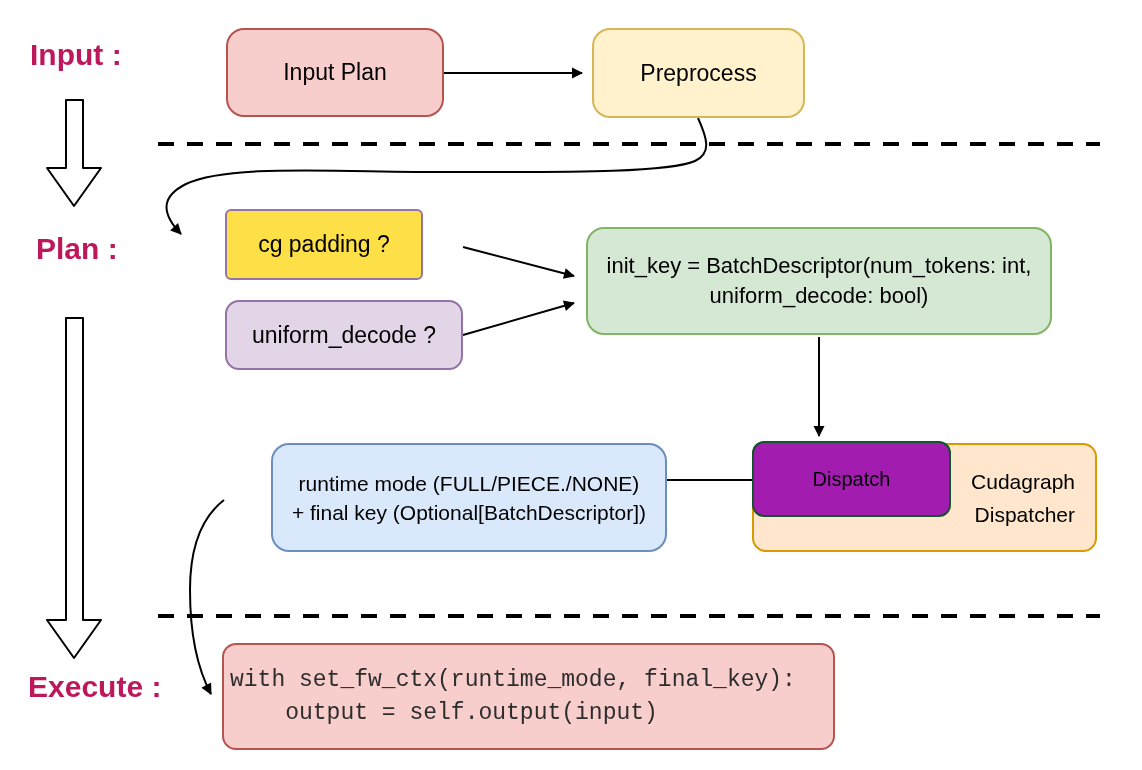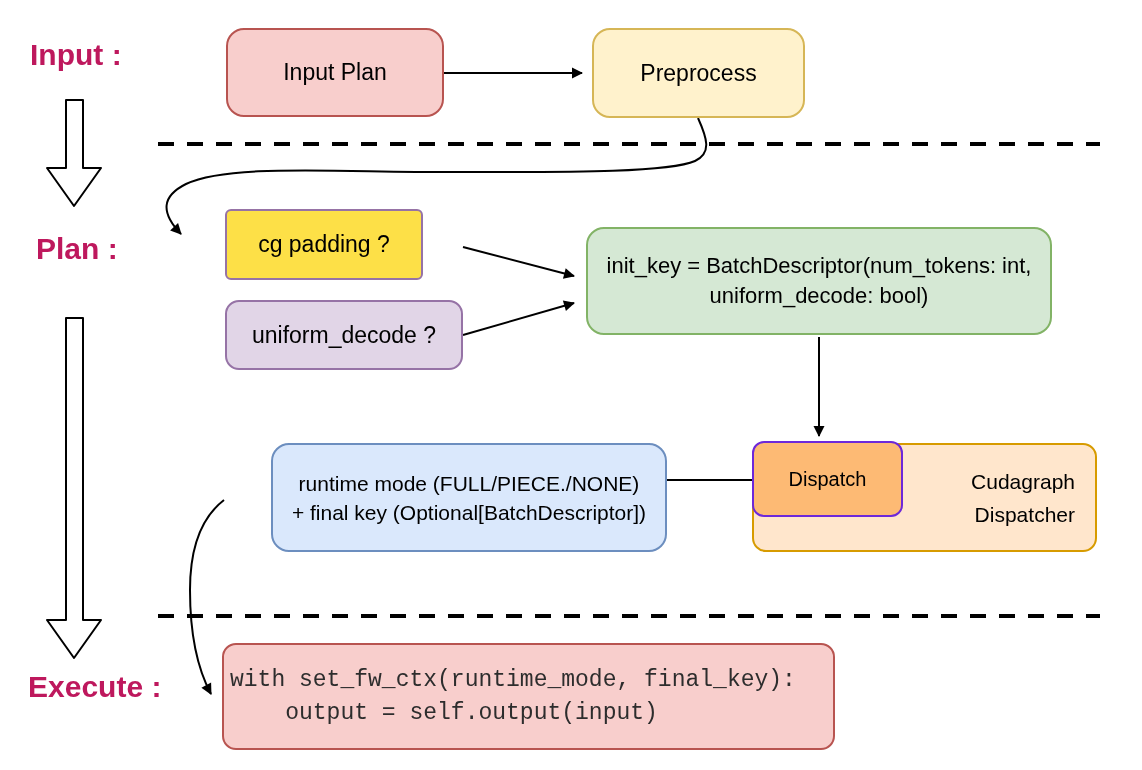--- a/index.html
+++ b/index.html
@@ -28,21 +28,21 @@
     color:#000000;
     box-sizing:border-box;
   }
   .node .line{white-space:nowrap;}
   .n-input-batch{left:226px;top:28px;width:218px;height:89px;background:#f8cecc;border:2px solid #b85450;border-radius:18px;font-size:23px;}
   .n-preprocess{left:592px;top:28px;width:213px;height:90px;background:#fff2cc;border:2px solid #d6b656;border-radius:18px;font-size:23px;}
   .n-cg-padding{left:225px;top:209px;width:198px;height:71px;background:#fde047;border:2px solid #9673a6;border-radius:6px;font-size:23px;}
   .n-uniform-decode{left:225px;top:300px;width:238px;height:70px;background:#e1d5e7;border:2px solid #9673a6;border-radius:14px;font-size:23px;}
   .n-init-key{left:586px;top:227px;width:466px;height:108px;background:#d5e8d4;border:2px solid #82b366;border-radius:18px;font-size:22px;line-height:30px;}
   .n-cudagraph{left:752px;top:443px;width:345px;height:109px;background:#ffe6cc;border:2px solid #d79b00;border-radius:14px;font-size:21px;line-height:33px;align-items:flex-end;padding-right:20px;}
-  .n-dispatch{left:752px;top:441px;width:151px;height:76px;background:#fdba74;border:2px solid #6d28d9;border-radius:12px;font-size:20px;}
+  .n-dispatch{left:752px;top:441px;width:199px;height:76px;background:#a21caf;border:2px solid #14532d;border-radius:12px;font-size:20px;}
   .n-runtime{left:227px;top:443px;width:396px;height:109px;background:#dae8fc;border:2px solid #6c8ebf;border-radius:18px;font-size:21px;line-height:29px;margin-left:44px;}
   .n-code{
     left:222px;top:643px;width:613px;height:107px;
     background:#f8cecc;border:2px solid #b85450;border-radius:14px;
     font-family:"Liberation Mono",monospace;
     font-size:23px;line-height:33px;color:#2d2d2d;
     align-items:flex-start;justify-content:center;text-align:left;
     padding-left:6px;
   }
   .n-code .line{white-space:pre;text-align:center;}

